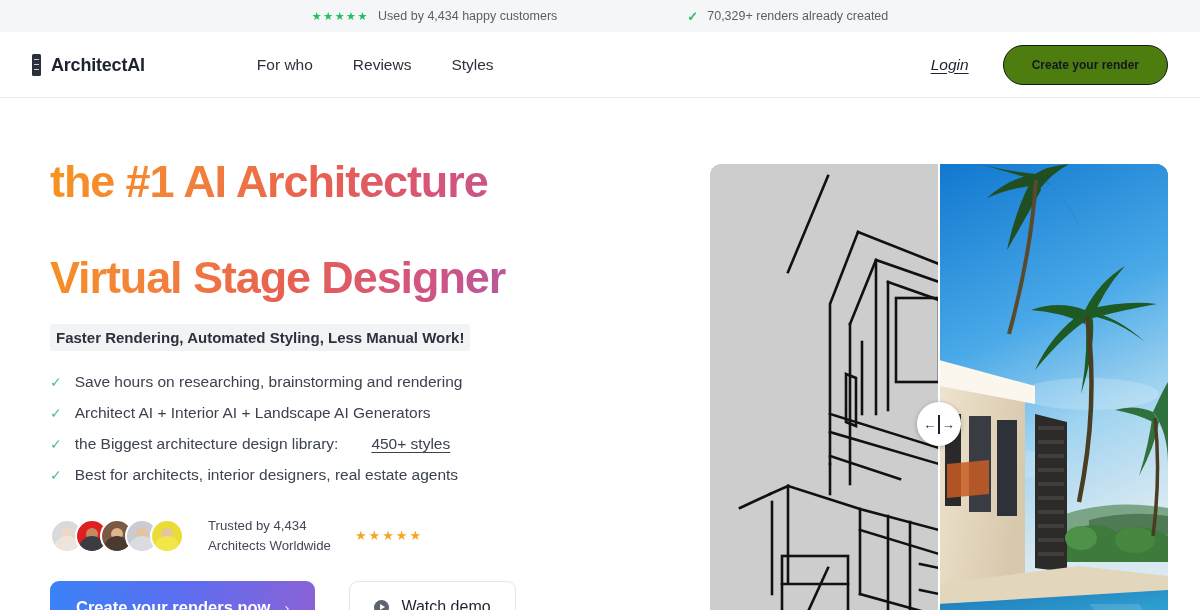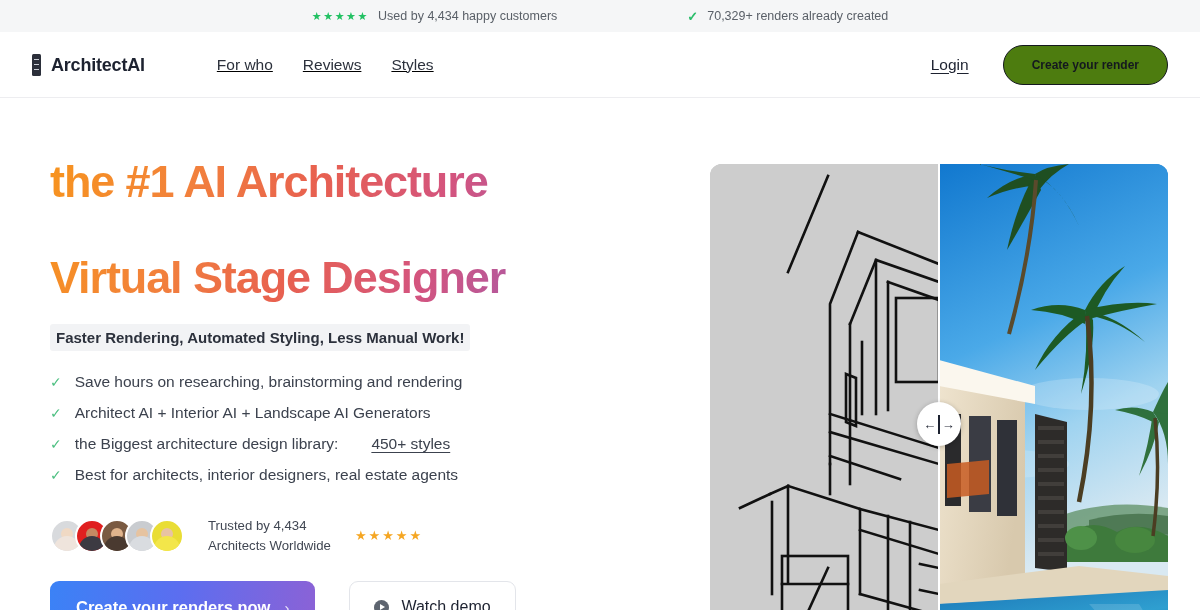--- a/index.html
+++ b/index.html
@@ -78,41 +78,41 @@
   }
   .brand-name {
     font-size: 18px;
     font-weight: bold;
     color: #1d2230;
     letter-spacing: -0.2px;
   }
   .nav-links {
     display: flex;
     align-items: center;
-    gap: 30px;
-    margin-left: 72px;
-    text-decoration: underline;
+    gap: 40px;
+    margin-left: 112px;
   }
   .nav-link {
     font-size: 15.5px;
     color: #2c313c;
     cursor: pointer;
   }
   .nav-right {
     margin-left: auto;
     display: flex;
     align-items: center;
     gap: 34px;
   }
   .login-link {
     font-size: 15.5px;
     color: #1d2230;
     text-decoration: underline;
     text-underline-offset: 3px;
     cursor: pointer;
+    font-style: italic;
   }
   .cta-outline {
     border: 1.6px solid #14181f;
     border-radius: 999px;
     padding: 12px 28px;
     font-size: 12px;
     font-weight: bold;
     color: #14181f;
     background: #4d7c0f;
     cursor: pointer;

